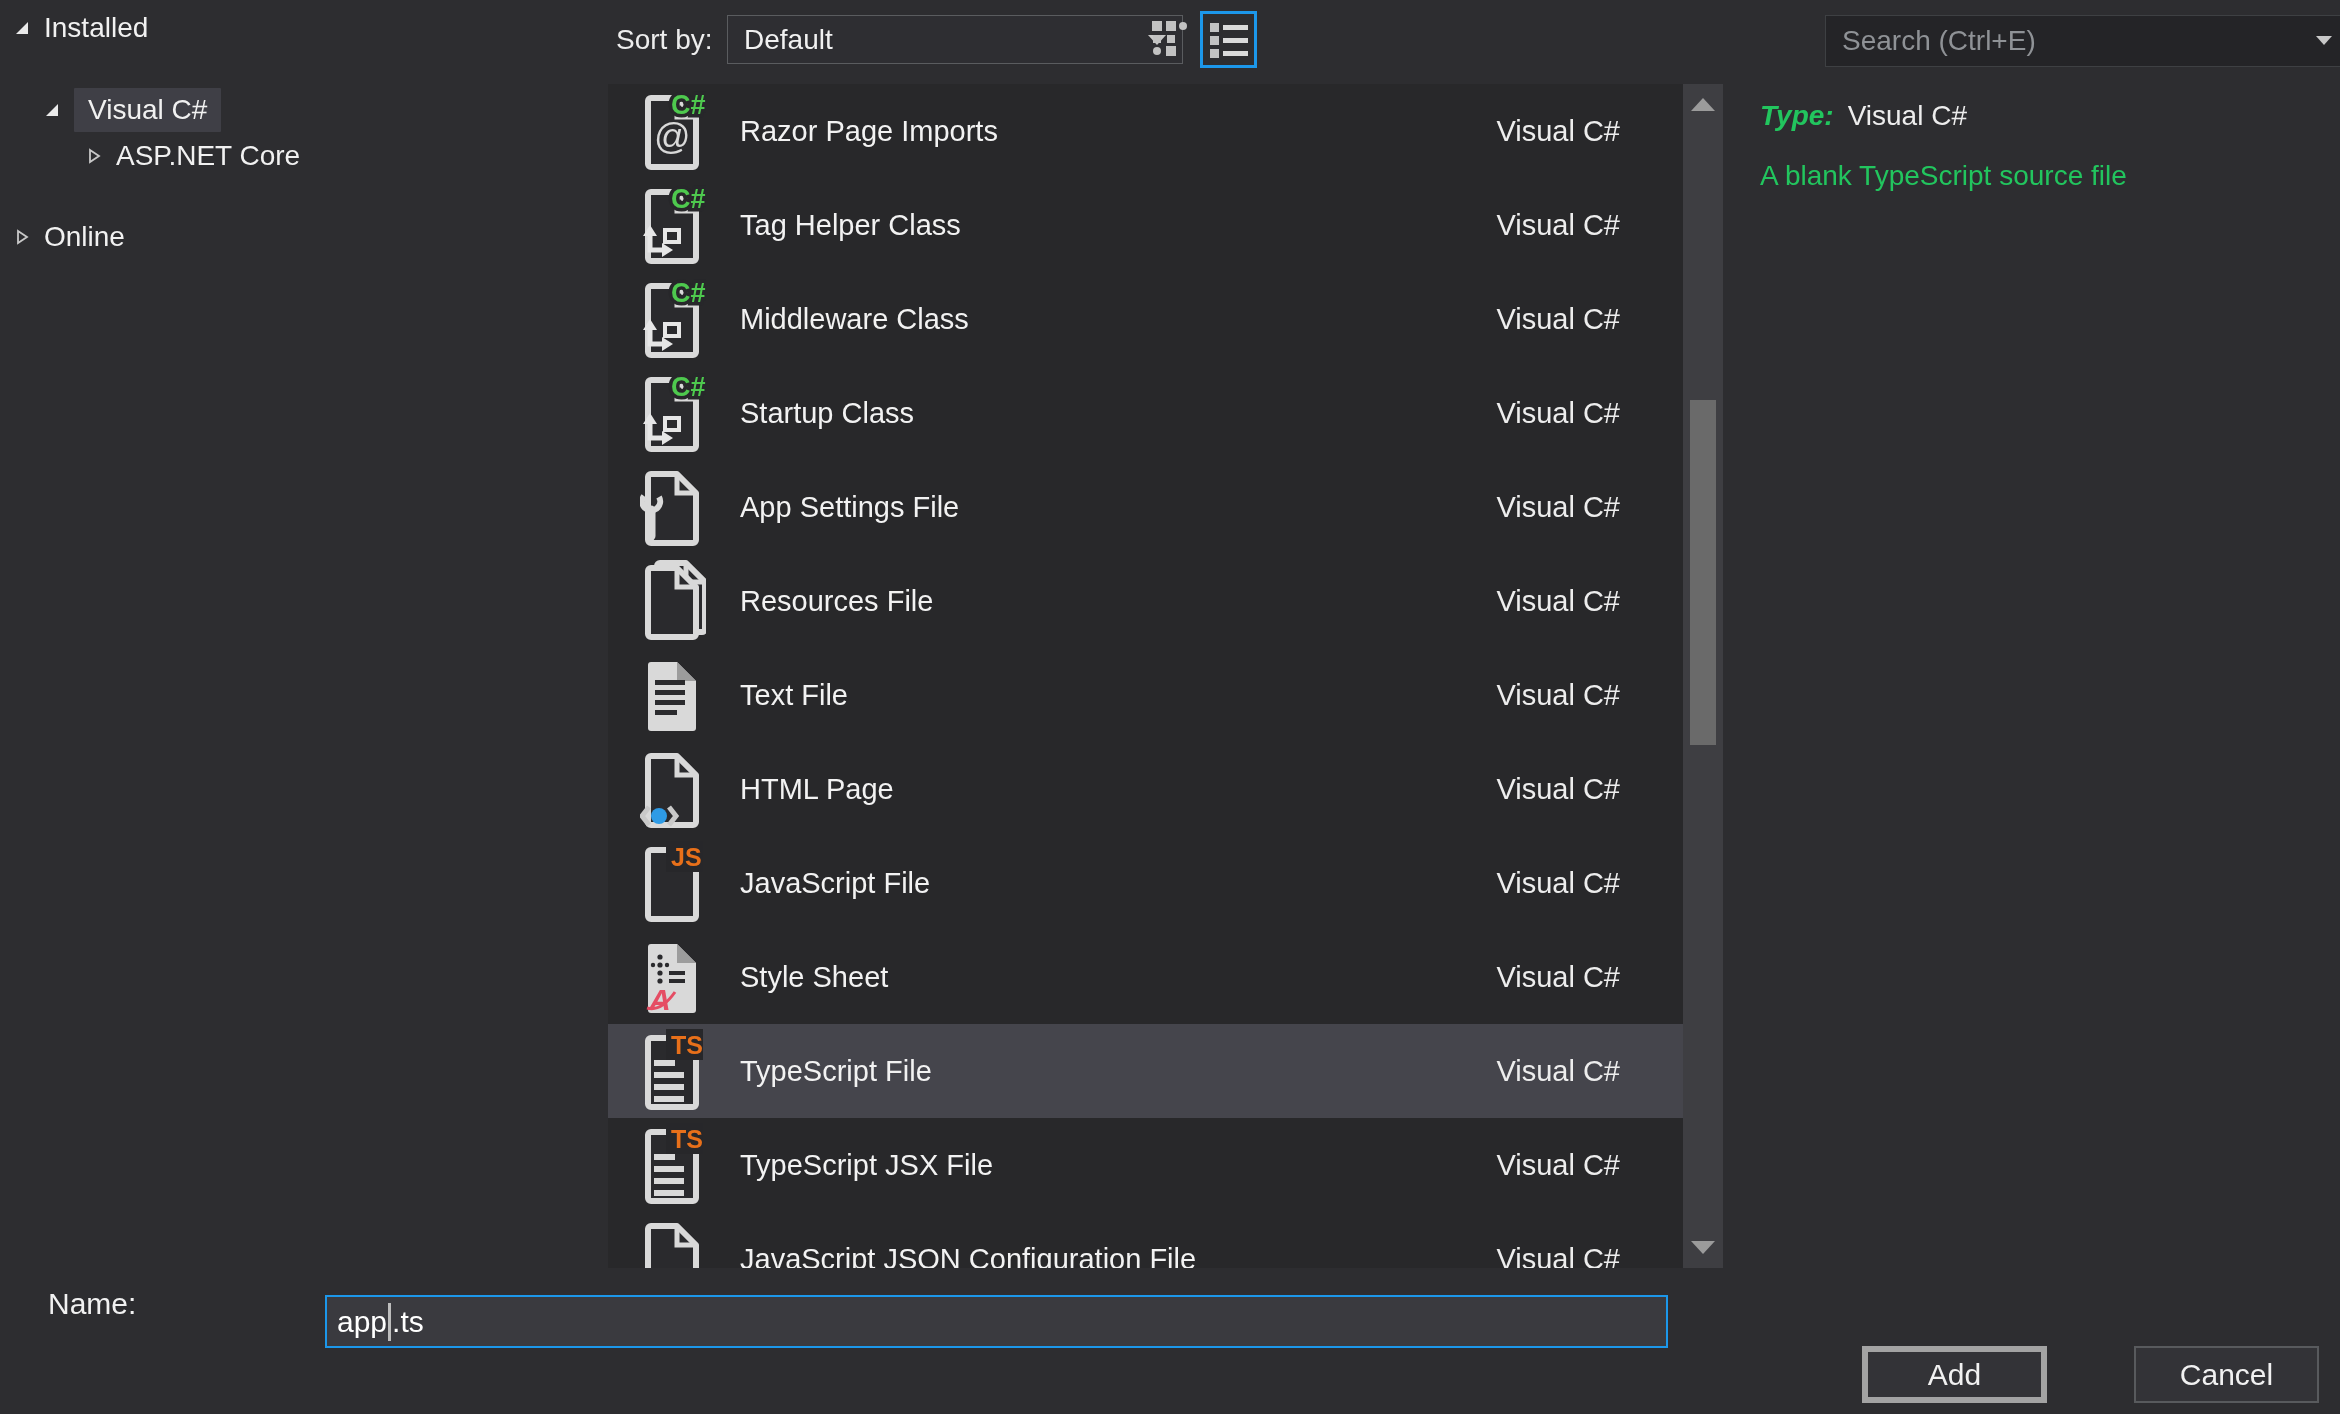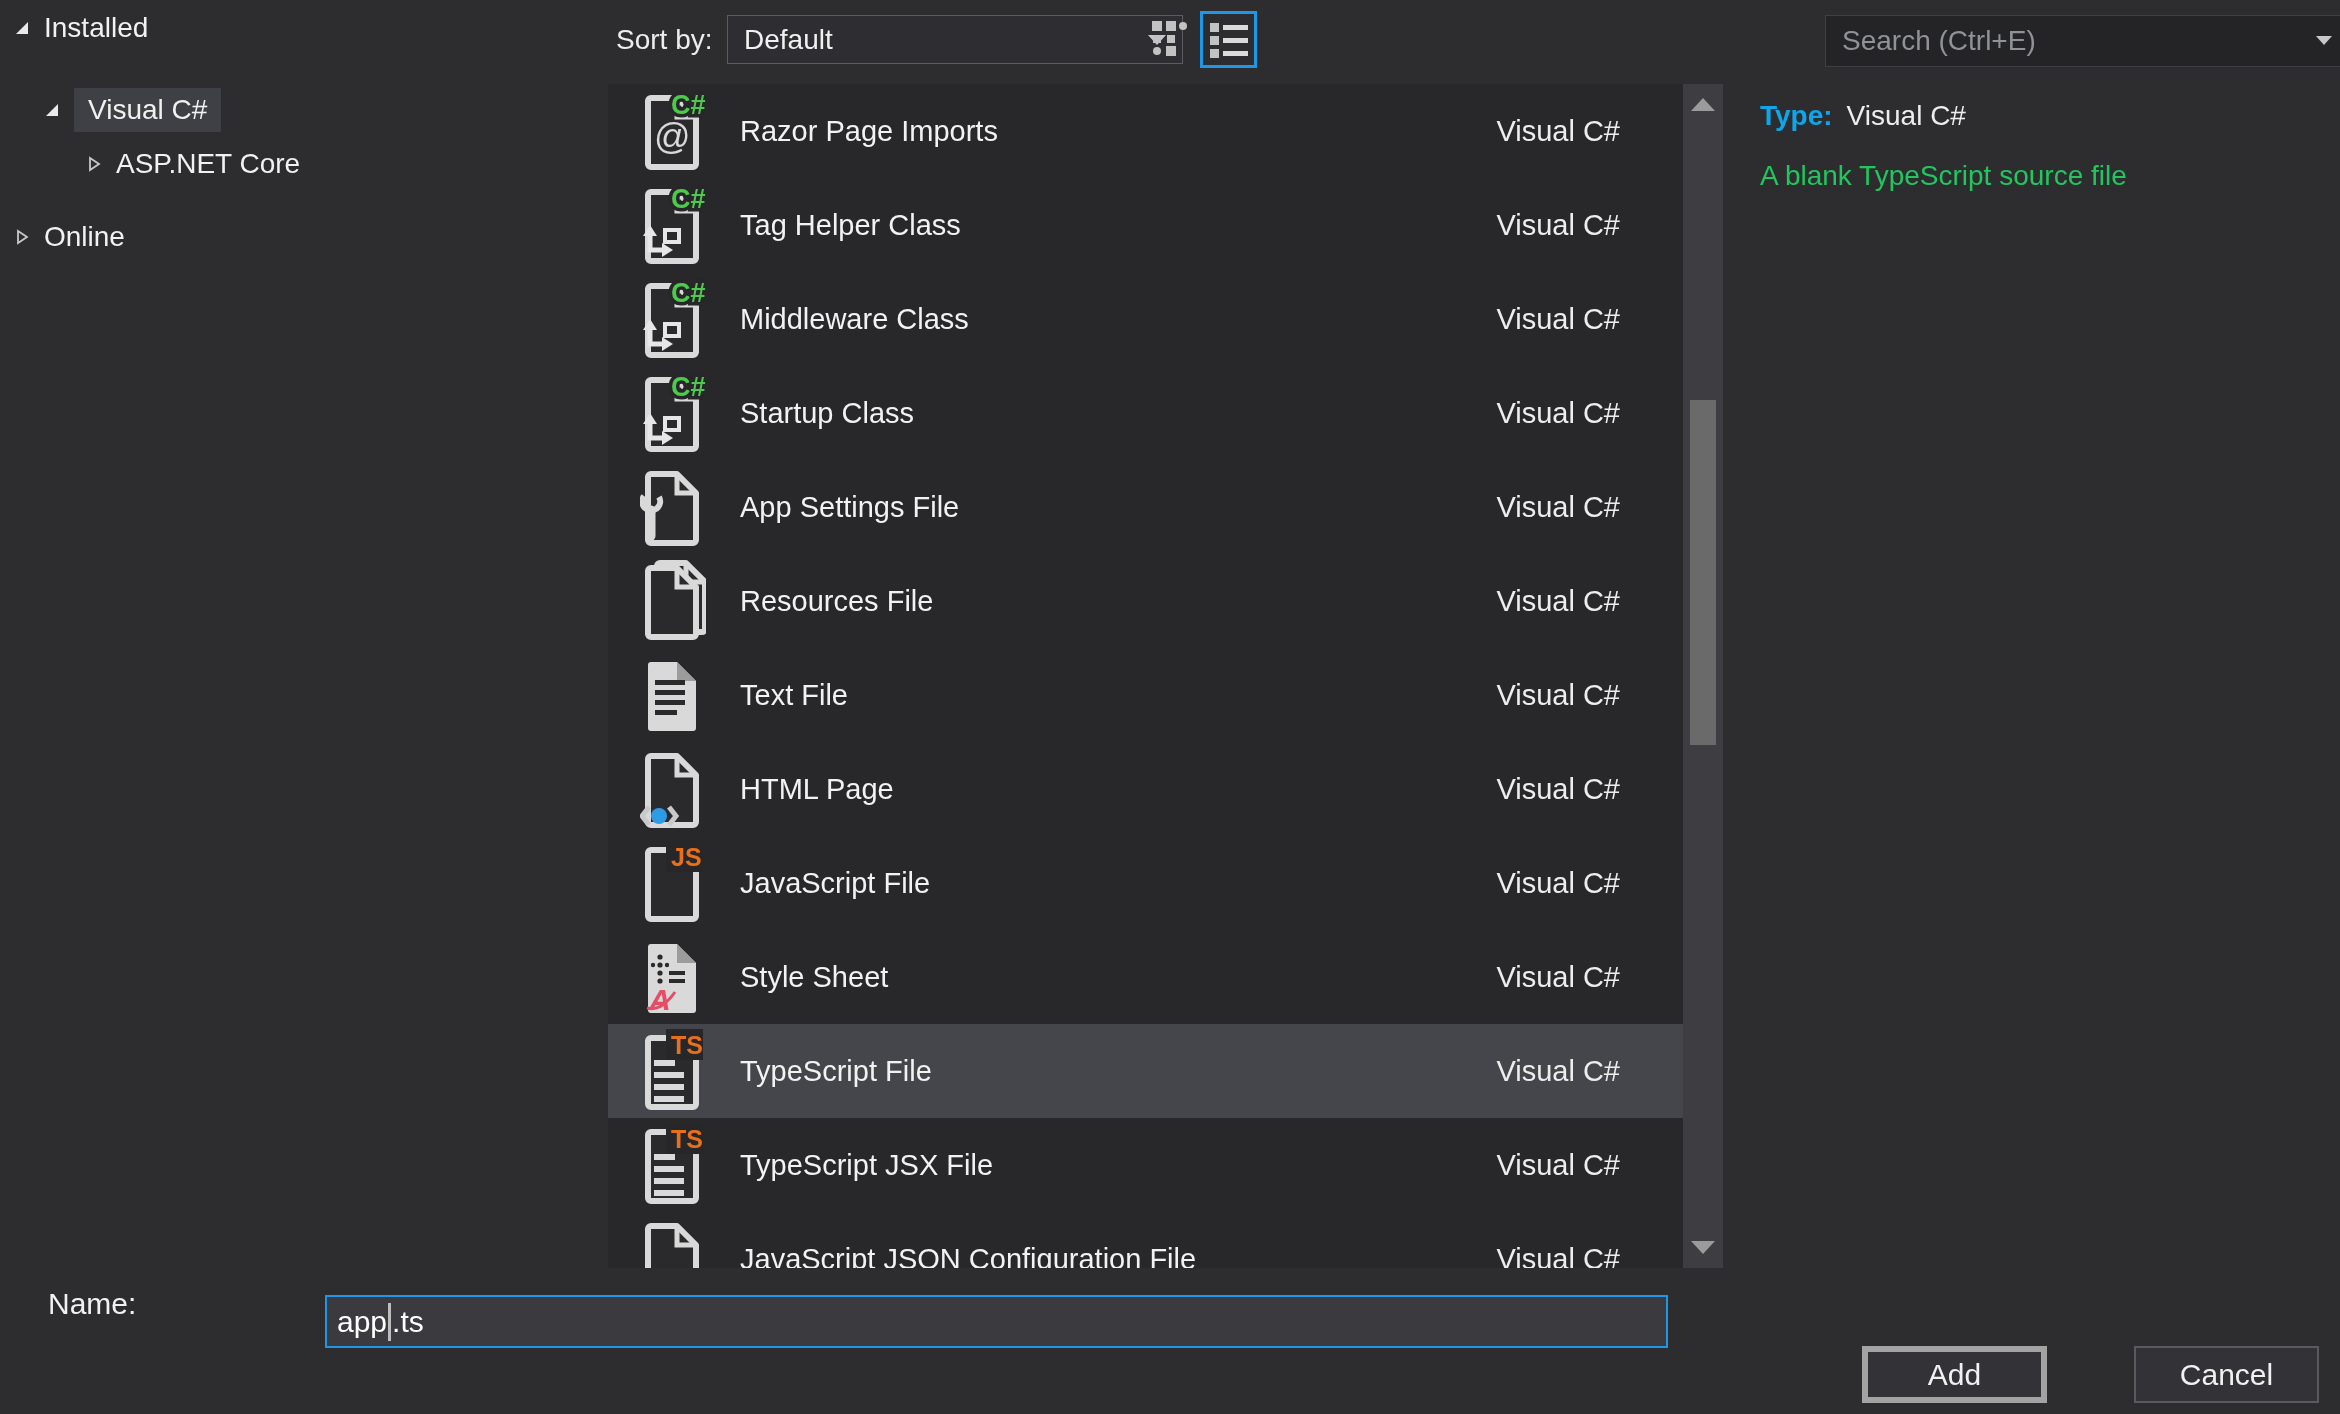--- a/index.html
+++ b/index.html
@@ -56,21 +56,21 @@
 
   
   .scrollbar{position:absolute;left:1683px;top:84px;width:40px;height:1184px;background:#3E3E42;}
   .sb-arrow{position:absolute;left:50%;transform:translateX(-50%);width:0;height:0;}
   .sb-up{top:14px;border-left:12px solid transparent;border-right:12px solid transparent;border-bottom:13px solid #9B9B9B;}
   .sb-down{bottom:14px;border-left:12px solid transparent;border-right:12px solid transparent;border-top:13px solid #9B9B9B;}
   .sb-thumb{position:absolute;left:7px;width:26px;top:316px;height:345px;background:#6A6A6A;}
 
   
   .info-type{position:absolute;left:1760px;top:100px;}
-  .info-type b{font-weight:bold;color:#0ea5e9;}
+  .info-type b{font-weight:bold;color:#22c55e;font-style:italic;}
   .info-type span{margin-left:14px;color:#EDEDED;}
   .info-desc{position:absolute;left:1760px;top:160px;color:#22c55e;}
 
   
   .name-label{position:absolute;left:48px;top:1287px;font-size:30px;color:#F1F1F1;}
   .name-input{
     position:absolute;left:325px;top:1277px;width:1343px;height:53px;box-sizing:border-box;
     background:#3A3A3F;border:2px solid #1C97EA;display:flex;align-items:center;
     padding:0 10px;font-size:30px;color:#FFFFFF;cursor:text;margin-top:18px;
   }
@@ -91,21 +91,21 @@
         <polygon points="14,2 14,14 2,14" fill="#EAEAEA"></polygon>
       </svg>
     <span class="tree-label">Installed</span>
   </div>
   <div class="tree-item" style="left:44px;top:88px;">
     <svg class="tri" viewBox="0 0 16 16">
         <polygon points="14,2 14,14 2,14" fill="#EAEAEA"></polygon>
       </svg>
     <span class="tree-label tree-sel">Visual C#</span>
   </div>
-  <div class="tree-item" style="left:86px;top:148px;">
+  <div class="tree-item" style="left:86px;top:140px;">
     <svg class="tri" viewBox="0 0 16 16">
         <polygon points="4,2 13,8 4,14" fill="none" stroke="#C8C8C8" stroke-width="1.8"></polygon>
       </svg>
     <span class="tree-label">ASP.NET Core</span>
   </div>
   <div class="tree-item" style="left:14px;top:221px;">
     <svg class="tri" viewBox="0 0 16 16">
         <polygon points="4,2 13,8 4,14" fill="none" stroke="#C8C8C8" stroke-width="1.8"></polygon>
       </svg>
     <span class="tree-label">Online</span>

